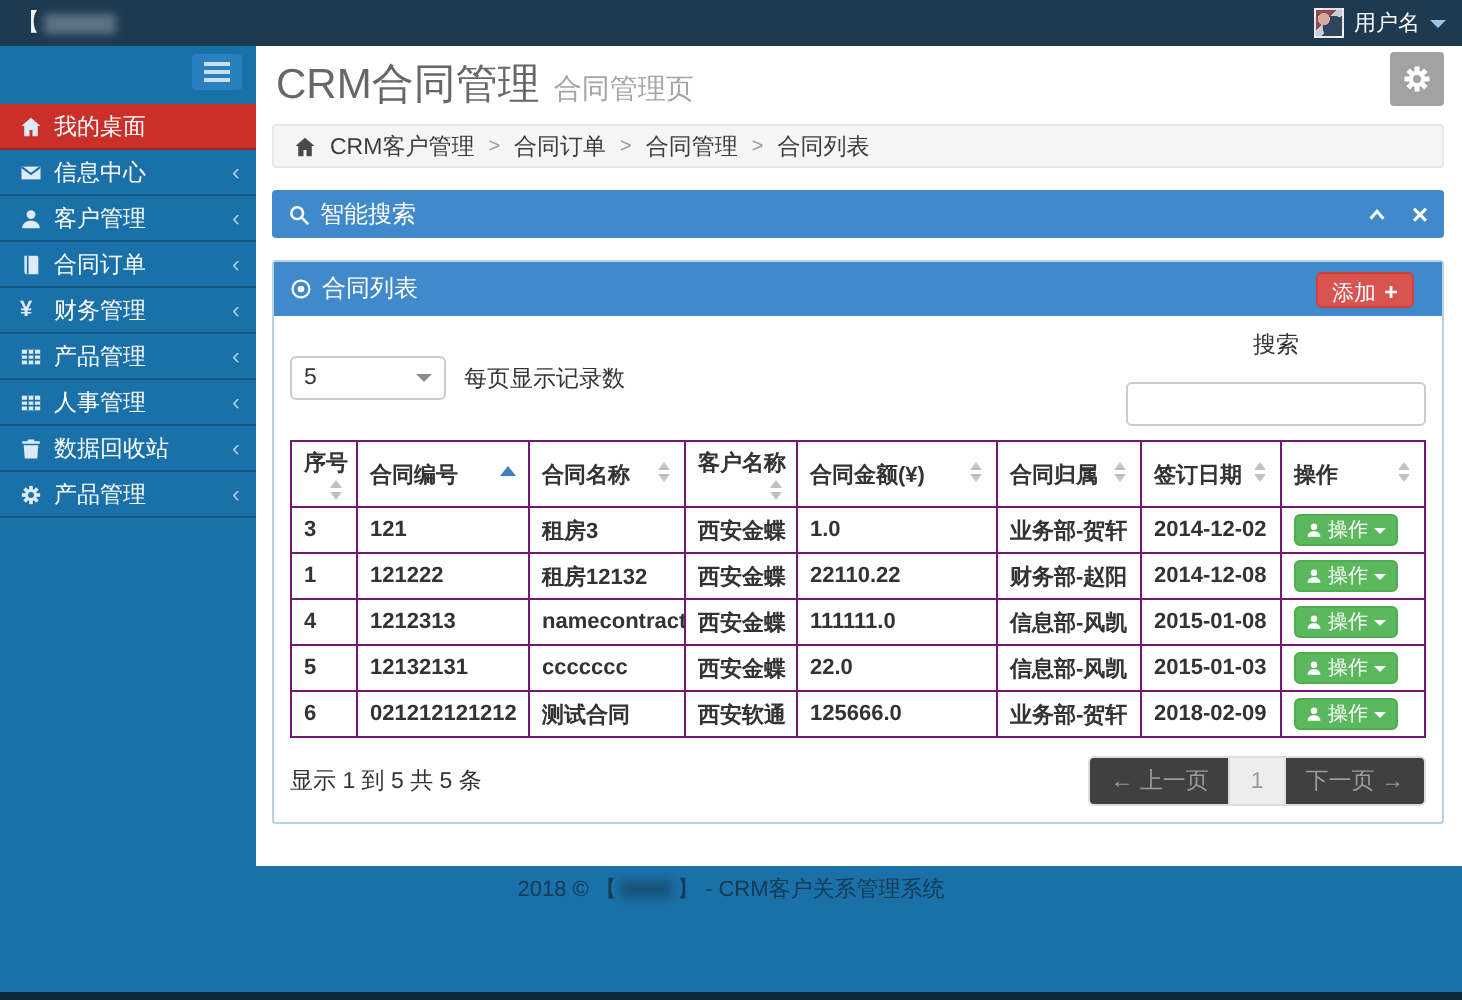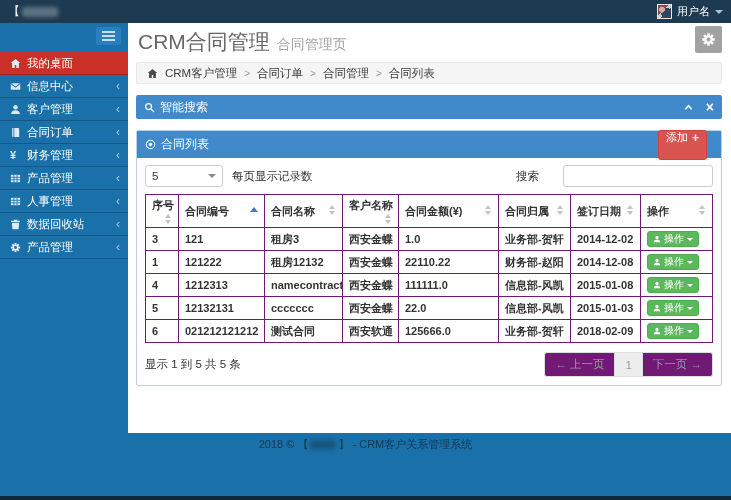--- a/index.html
+++ b/index.html
@@ -64,37 +64,37 @@
   .panel-tools { display:flex; align-items:center; gap:12px; }
   .panel-tools .tool { cursor:pointer; display:flex; align-items:center; color:#fff; background:none; border:none; }
   .panel-tools svg { width:11px; height:11px; }
   .close-x { font-size:14px; line-height:1; color:#fff; font-weight:bold; }
 
   
   .list-panel { position:absolute; left:8px; top:107px; right:9px; border:1px solid #b9d1e6;
                 border-radius:2px; background:#fff; }
   .panel-heading { height:27px; background:#4089ca; display:flex; align-items:center; padding:0 8px; color:#fff; }
   .ph-title { font-size:12px; margin-left:5px; flex:1; }
-  .btn { display:inline-flex; align-items:flex-end; gap:4px; border-radius:3px; color:#fff;
-         font-size:11px; padding:14px 7px; cursor:pointer; height:18px; }
+  .btn { display:inline-flex; align-items:flex-start; gap:4px; border-radius:3px; color:#fff;
+         font-size:11px; padding:2px 7px; cursor:pointer; height:18px; }
   .btn-danger { background:#d9534f; border:1px solid #d43f3a; margin-right:6px; }
   .btn-success { background:#5cb85c; border:1px solid #4cae4c; }
   .btn .plus { font-weight:bold; font-size:12px; }
   .caret-down { width:0; height:0; border-left:4px solid transparent; border-right:4px solid transparent;
                 border-top:4px solid #fff; }
 
   .panel-body { padding:7px 8px 8px; }
   .toolbar { display:flex; align-items:center; margin-bottom:7px; }
   .page-size { width:78px; height:22px; border:1px solid #ccc; border-radius:3px; background:#fff;
                display:flex; align-items:center; justify-content:space-between; padding:0 6px; cursor:pointer; }
   .page-size span { font-size:11.5px; color:#333; }
   .select-caret { width:0; height:0; border-left:4px solid transparent; border-right:4px solid transparent;
                   border-top:4px solid #8a8a8a; }
   .ps-label { font-size:11.5px; color:#333; margin-left:9px; flex:1; }
-  .search-group { display:flex; align-items:center; gap:24px; }
+  .search-group { display:flex; align-items:center; gap:11px;flex-direction:column; }
   .search-label { font-size:11.5px; color:#333; }
   .search-input { width:150px; height:22px; border:1px solid #ccc; border-radius:3px; font-size:11px; padding:0 5px; }
 
   table.grid { width:100%; border-collapse:collapse; table-layout:fixed; }
   .grid th, .grid td { border:1px solid #701a75; font-size:11px; color:#333; padding:3px 6px;
                        text-align:left; font-weight:bold; overflow:hidden; white-space:nowrap; height:22px; }
   .grid th { cursor:pointer; }
   .th-label { display:inline-block; }
   .sort-both { position:relative; display:inline-block; width:8px; height:10px; float:right; opacity:.32; margin-top:1px; }
   .sort-both::before { content:""; position:absolute; top:0; left:1px; border-left:3px solid transparent;
@@ -105,21 +105,21 @@
                  border-left:4px solid transparent; border-right:4px solid transparent;
                  border-bottom:5px solid #3d7fc0; }
   .act-btn { display:inline-flex; align-items:center; gap:3px; background:#5cb85c; border:1px solid #4cae4c;
              border-radius:3px; color:#fff; font-size:10px; padding:1px 5px; cursor:pointer; height:16px; }
   .act-btn svg { width:8px; height:8px; fill:#fff; }
   .act-btn .caret-down { border-top-width:3px; border-left-width:3px; border-right-width:3px; }
 
   .table-footer { display:flex; align-items:center; justify-content:space-between; margin-top:9px; }
   .summary { font-size:11.5px; color:#333; }
   .pagination { display:flex; }
-  .pg-btn { border:1px solid #ddd; background:#701a75; color:#9a9a9a; font-size:11.5px; padding:4px 10px;
+  .pg-btn { border:1px solid #ddd; background:#404040; color:#9a9a9a; font-size:11.5px; padding:4px 10px;
             margin-left:-1px; cursor:pointer; }
   .pg-btn:first-child { border-radius:3px 0 0 3px; margin-left:0; }
   .pg-btn:last-child { border-radius:0 3px 3px 0; }
   .pg-current { background:#ededed; }
 
   
   .footer-text { position:absolute; left:0; top:437px; width:731px; text-align:center; font-size:11px;
                  color:#153a52; display:flex; justify-content:center; align-items:center; }
   .footer-text .redact { background:rgba(20,50,70,.45); width:26px; height:9px; }
   .bottom-strip { position:absolute; left:0; bottom:0; width:731px; height:4px; background:#10293a; }

